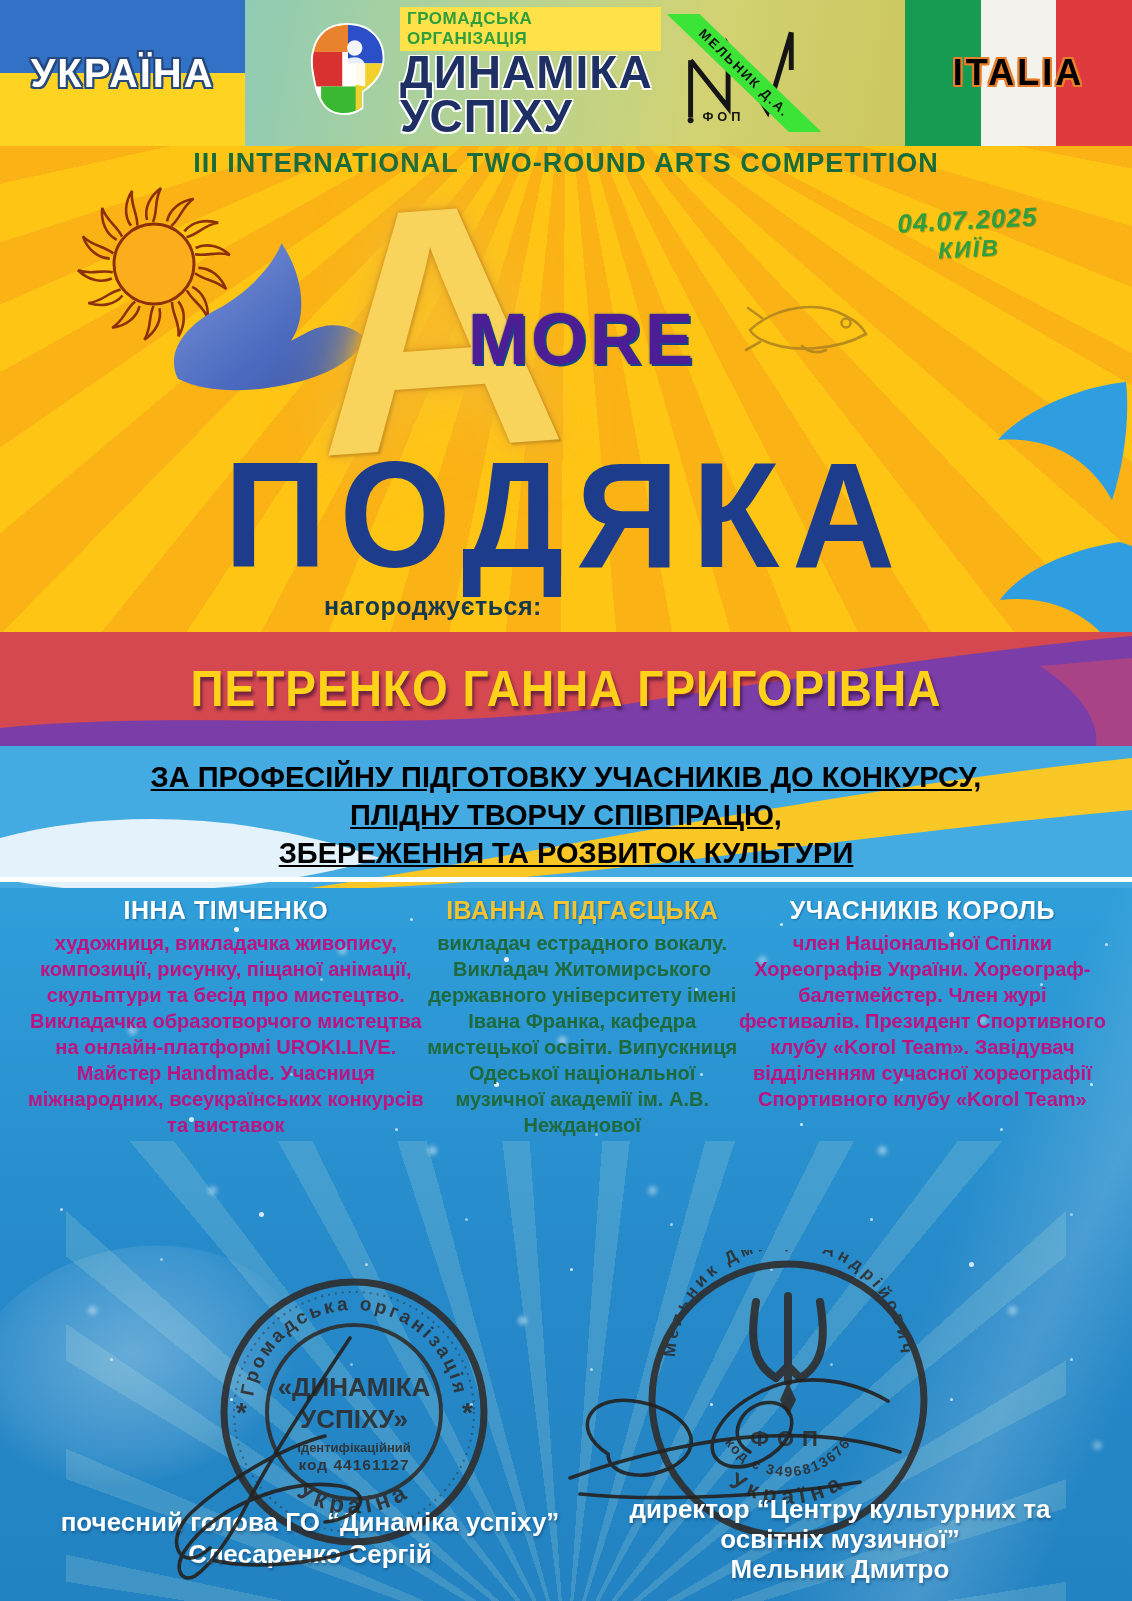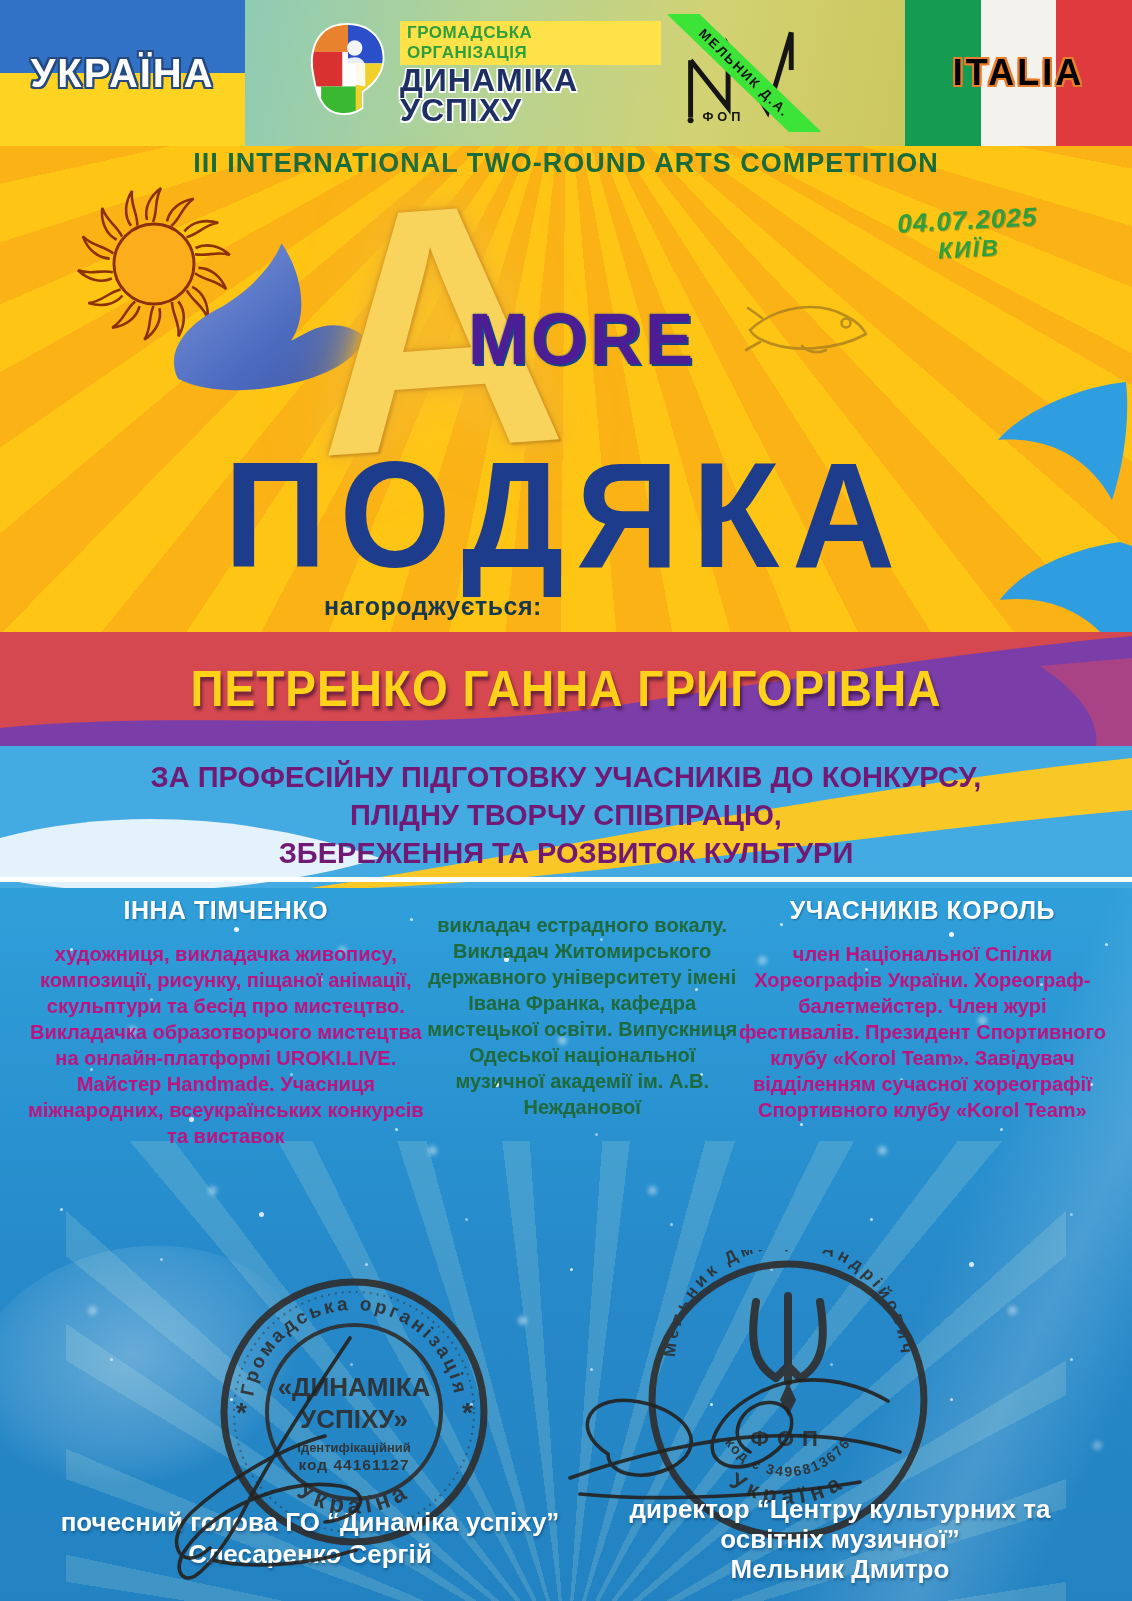--- a/index.html
+++ b/index.html
@@ -14,21 +14,21 @@
      display:flex;align-items:center;justify-content:center;
      font-size:40px;font-weight:bold;color:#fff;letter-spacing:2px;
      text-shadow:-2px -2px 0 #25497E,2px -2px 0 #25497E,-2px 2px 0 #25497E,2px 2px 0 #25497E,0 -2px 0 #25497E,0 2px 0 #25497E,-2px 0 0 #25497E,2px 0 0 #25497E;}
   .center-box{position:relative;flex:1;height:146px;
      background:linear-gradient(100deg,#8FCBB4 0%,#B3D396 35%,#D2D272 70%,#CCC75F 100%);
      display:flex;align-items:center;padding:0 0 0 55px;box-sizing:border-box;}
   .puzzle{width:96px;height:112px;flex:0 0 auto;}
   .org-text{margin-left:4px;}
   .org-type{display:inline-block;background:#FFE14A;color:#2F9E3C;font-weight:bold;
             font-size:17px;letter-spacing:.5px;padding:2px 7px;}
-  .org-name{font-size:32px;font-weight:bold;color:#1D2F63;line-height:.95;letter-spacing:1px;
+  .org-name{font-size:46px;font-weight:bold;color:#1D2F63;line-height:.95;letter-spacing:1px;
      text-shadow:-1.5px -1.5px 0 #fff,1.5px -1.5px 0 #fff,-1.5px 1.5px 0 #fff,1.5px 1.5px 0 #fff;}
   .mlogo{margin-left:auto;margin-right:78px;width:168px;height:118px;}
   .flag-it{position:relative;width:227px;height:146px;display:flex;}
   .flag-it .g{flex:1;background:#169B52;} .flag-it .w{flex:1;background:#F4F2EC;} .flag-it .r{flex:1;background:#DF3A3E;}
   .flag-it-label{position:absolute;left:0;top:0;width:100%;height:100%;
      display:flex;align-items:center;justify-content:center;
      font-size:36px;font-weight:bold;color:#000000;letter-spacing:3px;
      text-shadow:-2px -2px 0 #E87E2B,2px -2px 0 #E87E2B,-2px 2px 0 #E87E2B,2px 2px 0 #E87E2B,0 -2px 0 #E87E2B,0 2px 0 #E87E2B,-2px 0 0 #E87E2B,2px 0 0 #E87E2B;}
 
   
@@ -62,21 +62,21 @@
   .name-band svg{position:absolute;left:0;top:0;}
   .recipient{position:absolute;left:0;top:0;width:1132px;height:114px;
      display:flex;align-items:center;justify-content:center;
      font-size:46px;font-weight:bold;color:#FFD21A;letter-spacing:1px;
      transform:scaleY(1.08);text-shadow:2px 3px 3px rgba(45,10,55,.6);}
 
   
   .mid-band{position:absolute;top:746px;left:0;width:1132px;height:142px;background:#44AAE2;overflow:hidden;}
   .mid-band svg{position:absolute;left:0;top:0;}
   .reason{position:absolute;left:0;top:12px;width:1132px;text-align:center;
-     font-size:29px;font-weight:bold;color:#701a75;line-height:38px;}
+     font-size:29px;font-weight:bold;color:#000000;line-height:38px;text-decoration:underline;}
 
   
   .deep{position:absolute;top:888px;left:0;width:1132px;height:713px;overflow:hidden;
      background:linear-gradient(180deg,#2F9FDA 0%,#2689C9 55%,#2383C2 100%);}
   .deep::before{content:"";position:absolute;inset:0;
      background:linear-gradient(115deg,transparent 76%,rgba(255,255,255,.16) 85%,transparent 93%);}
   .rays{position:absolute;left:66px;bottom:-60px;width:1000px;height:520px;
      background:repeating-conic-gradient(from -55deg at 50% 100%,rgba(255,255,255,0) 0 4deg,rgba(225,248,220,.15) 4deg 7deg,rgba(255,255,255,0) 7deg 11deg);}
   .jelly{position:absolute;left:-30px;top:360px;width:330px;height:235px;border-radius:50%;
      transform:rotate(-12deg);
@@ -84,21 +84,21 @@
   .sparkA{position:absolute;left:0;top:0;width:3px;height:3px;border-radius:50%;background:transparent;
      box-shadow:70px 60px 0 0 rgba(255,255,255,.8),150px 110px 0 0 rgba(255,255,255,.5),235px 40px 0 1px rgba(255,255,255,.9),320px 90px 0 0 rgba(255,255,255,.5),410px 30px 0 0 rgba(255,255,255,.7),505px 70px 0 1px rgba(255,255,255,.9),600px 50px 0 0 rgba(255,255,255,.5),695px 100px 0 0 rgba(255,255,255,.7),780px 35px 0 0 rgba(255,255,255,.8),865px 80px 0 0 rgba(255,255,255,.5),950px 45px 0 1px rgba(255,255,255,.9),1040px 95px 0 0 rgba(255,255,255,.6),1105px 55px 0 0 rgba(255,255,255,.7),90px 180px 0 0 rgba(255,255,255,.6),190px 230px 0 1px rgba(255,255,255,.8),290px 185px 0 0 rgba(255,255,255,.5),395px 240px 0 0 rgba(255,255,255,.7),495px 195px 0 1px rgba(255,255,255,.9),595px 245px 0 0 rgba(255,255,255,.5),700px 185px 0 0 rgba(255,255,255,.7),800px 235px 0 0 rgba(255,255,255,.8),900px 190px 0 0 rgba(255,255,255,.5),1000px 240px 0 0 rgba(255,255,255,.7),1090px 195px 0 0 rgba(255,255,255,.8),60px 320px 0 0 rgba(255,255,255,.7),160px 370px 0 0 rgba(255,255,255,.5),260px 325px 0 1px rgba(255,255,255,.8),365px 375px 0 0 rgba(255,255,255,.6),465px 330px 0 0 rgba(255,255,255,.5),570px 380px 0 0 rgba(255,255,255,.8),670px 335px 0 0 rgba(255,255,255,.6),770px 380px 0 0 rgba(255,255,255,.5),870px 330px 0 0 rgba(255,255,255,.7),970px 375px 0 1px rgba(255,255,255,.8),1070px 325px 0 0 rgba(255,255,255,.5),110px 470px 0 0 rgba(255,255,255,.6),230px 510px 0 0 rgba(255,255,255,.8),350px 475px 0 0 rgba(255,255,255,.5),470px 515px 0 0 rgba(255,255,255,.7),590px 480px 0 0 rgba(255,255,255,.6),710px 515px 0 0 rgba(255,255,255,.8),830px 475px 0 0 rgba(255,255,255,.5),950px 510px 0 0 rgba(255,255,255,.7),1070px 470px 0 0 rgba(255,255,255,.6);}
   .sparkB{position:absolute;left:0;top:0;width:5px;height:5px;border-radius:50%;background:transparent;
      box-shadow:130px 140px 4px 2px rgba(255,255,255,.45),340px 60px 4px 2px rgba(255,255,255,.4),560px 150px 4px 2px rgba(255,255,255,.45),760px 70px 4px 2px rgba(255,255,255,.4),980px 130px 4px 2px rgba(255,255,255,.45),210px 300px 4px 2px rgba(255,255,255,.4),430px 260px 4px 2px rgba(255,255,255,.45),650px 300px 4px 2px rgba(255,255,255,.4),880px 260px 4px 2px rgba(255,255,255,.45),90px 420px 4px 2px rgba(255,255,255,.4),520px 430px 4px 2px rgba(255,255,255,.45),1010px 420px 4px 2px rgba(255,255,255,.4),1095px 555px 4px 2px rgba(255,255,255,.35);}
 
   .jury{position:absolute;left:0;top:8px;width:1132px;display:flex;padding:0 26px;box-sizing:border-box;}
   .jury-col{text-align:center;font-weight:bold;}
   .jc1{flex:0 0 37%;} .jc2{flex:0 0 29%;} .jc3{flex:0 0 34%;}
   .jury-name{font-size:25px;letter-spacing:.5px;color:#fff;text-shadow:1px 1px 2px rgba(0,40,80,.4);}
   .jc2 .jury-name{color:#F2C431;}
-  .jury-bio{margin-top:16px;font-size:20px;line-height:26px;color:#BD1380;}
+  .jury-bio{margin-top:5px;font-size:20px;line-height:26px;color:#BD1380;}
   .jc2 .jury-bio{color:#1E6A3C;}
 
   .stamp{position:absolute;opacity:.88;}
   .stamp-left{left:212px;top:378px;}
   .stamp-right{left:638px;top:362px;}
   .sig{position:absolute;}
   .sig-left{left:150px;top:420px;}
   .sig-right{left:548px;top:468px;}
 
   .cap{position:absolute;text-align:center;color:#fff;font-weight:bold;
@@ -248,20 +248,21 @@
     <div class="jelly"></div>
     <div class="sparkA"></div>
     <div class="sparkB"></div>
 
     <div class="jury">
       <div class="jury-col jc1">
         <div class="jury-name">ІННА ТІМЧЕНКО</div>
         <div class="jury-bio">художниця, викладачка живопису, композиції, рисунку, піщаної анімації, скульптури та бесід про мистецтво. Викладачка образотворчого мистецтва на онлайн-платформі UROKI.LIVE. Майстер Handmade. Учасниця міжнародних, всеукраїнських конкурсів та виставок</div>
       </div>
       <div class="jury-col jc2">
+        <div class="jury-name">ІВАННА ПІДГАЄЦЬКА</div>
         <div class="jury-bio">викладач естрадного вокалу. Викладач Житомирського державного університету імені Івана Франка, кафедра мистецької освіти. Випускниця Одеської національної музичної академії ім. А.В. Нежданової</div>
       </div>
       <div class="jury-col jc3">
         <div class="jury-name">УЧАСНИКІВ КОРОЛЬ</div>
         <div class="jury-bio">член Національної Спілки Хореографів України. Хореограф-балетмейстер. Член журі фестивалів. Президент Спортивного клубу «Korol Team». Завідувач відділенням сучасної хореографії Спортивного клубу «Korol Team»</div>
       </div>
     </div>
 
     <svg class="stamp stamp-left" width="285" height="290" viewBox="0 0 285 290">
       <defs>

